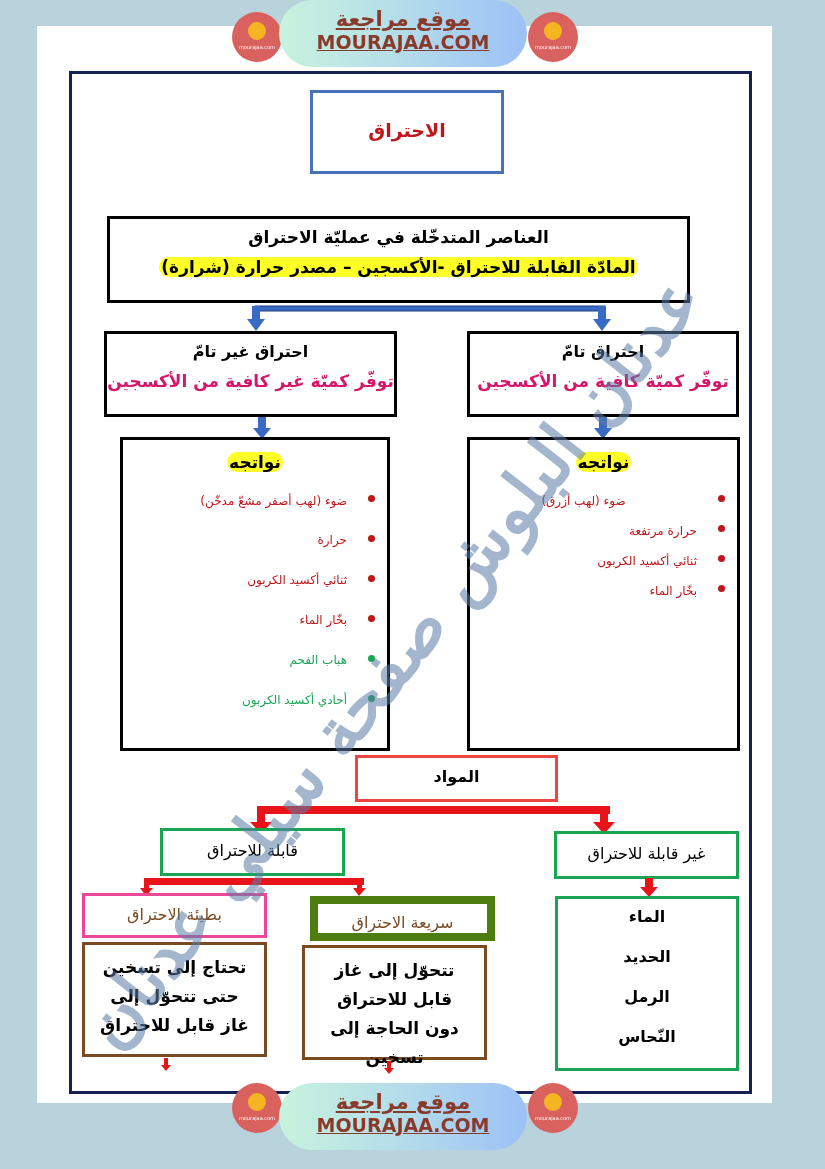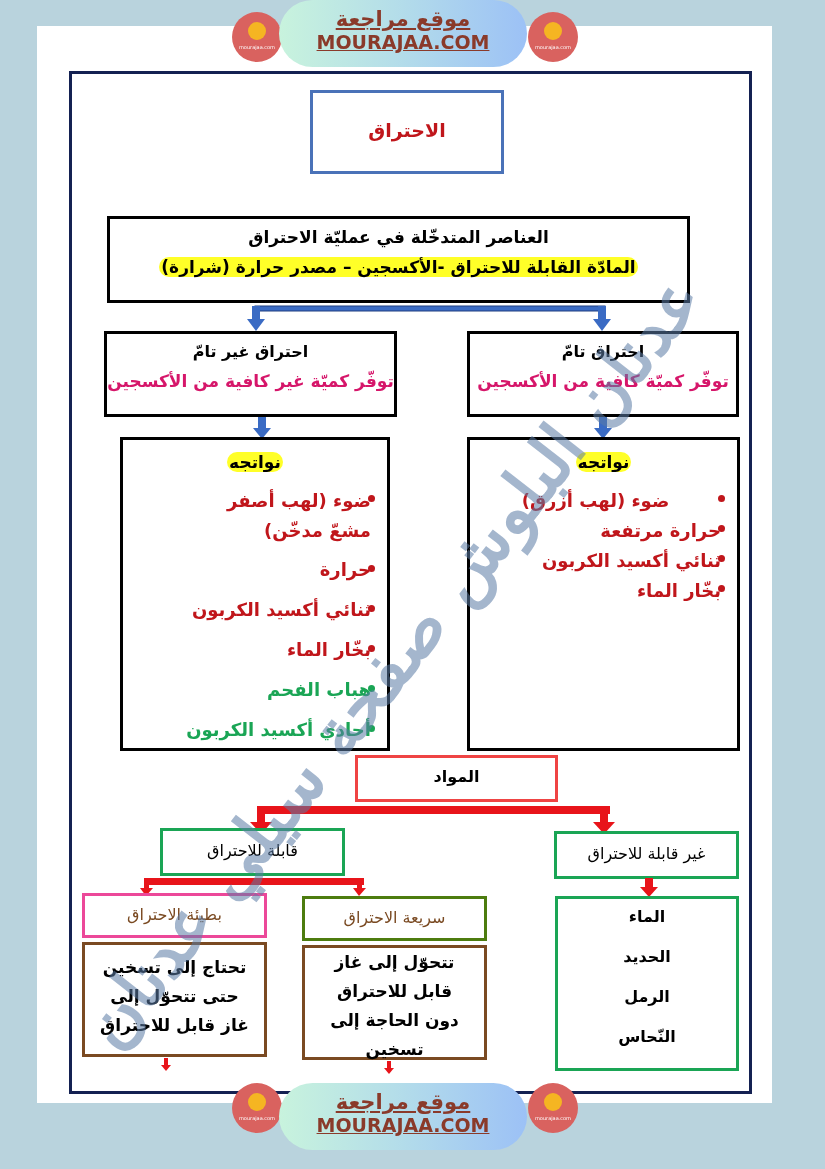--- a/index.html
+++ b/index.html
@@ -12,21 +12,21 @@
   .frame { position:absolute; left:69px; top:71px; width:683px; height:1023px; border:3px solid #142152; box-sizing:border-box; }
   .box { position:absolute; box-sizing:border-box; background:#fff; direction:rtl; text-align:center; }
   .abs { position:absolute; }
   .b-black { border:3px solid #000; }
   .txt-black { color:#000; font-weight:bold; }
   .txt-red { color:#c0161b; font-weight:bold; }
   .txt-pink { color:#d6166a; font-weight:bold; }
   .txt-brown { color:#7a4a22; font-weight:bold; }
   .hl { background:#ffff28; padding:0 2px;border-radius:10px; }
   ul.bul { list-style:none; margin:0; padding:0; text-align:right; }
-  ul.bul li { position:relative; padding-right:16px; font-size:18px; font-weight:bold; }
+  ul.bul li { position:relative; padding-right:40px; font-size:12px; font-weight:normal; }
   ul.bul li .dot { position:absolute; right:12px; top:9px; width:7px; height:7px; border-radius:50%; }
   
   .banner { position:absolute; left:279px; width:248px; height:67px; border-radius:34px;
     background:linear-gradient(90deg,#c8f3dd 0%, #b3dcea 50%, #9cc1f6 100%);
     text-align:center; color:#8a3a2a; font-weight:bold; }
   .banner .ar { font-size:21px; text-decoration:underline; margin-top:8px; line-height:22px; }
   .banner .en { font-size:19px; text-decoration:underline; line-height:24px; font-family:"DejaVu Sans", sans-serif; }
   .logo { position:absolute; width:50px; height:50px; border-radius:50%; background:#d9625f; }
   .logo .inner { position:absolute; left:16px; top:10px; width:18px; height:18px; border-radius:50%; background:#f5b522; }
   .logo .cap { position:absolute; left:0; width:50px; top:32px; text-align:center; font-size:5px; color:#fff; line-height:6px; }
@@ -136,28 +136,28 @@
   <polygon points="215,12 228,12 221,20" fill="#e8141a"></polygon>
 </svg>
 <svg class="abs" style="left:639px;top:878px;" width="20" height="20">
   <rect x="6" y="0" width="8" height="10" fill="#e8141a"></rect>
     <polygon points="1,9 19,9 10,19" fill="#e8141a"></polygon>
 </svg>
 
 <div class="box" style="left:82px;top:893px;width:185px;height:45px;border:3px solid #ec4899;">
   <div class="txt-brown" style="font-size:16px;line-height:38px;font-weight:normal;">بطيئة الاحتراق</div>
 </div>
-<div class="box" style="left:302px;top:896px;width:185px;height:45px;border:3px solid #4d7c0f;">
+<div class="box" style="left:310px;top:896px;width:185px;height:45px;border:8px solid #4d7c0f;">
   <div class="txt-brown" style="font-size:16px;line-height:38px;font-weight:normal;">سريعة الاحتراق</div>
 </div>
 <div class="box" style="left:82px;top:942px;width:185px;height:115px;border:3px solid #7a4a22;">
   <div class="txt-black" style="font-size:17px;line-height:29px;margin-top:8px;padding:0 14px;">تحتاج إلى تسخين حتى تتحوّل إلى غاز قابل للاحتراق</div>
 </div>
 <div class="box" style="left:302px;top:945px;width:185px;height:115px;border:3px solid #7a4a22;">
-  <div class="txt-black" style="font-size:17px;line-height:29px;padding:0 14px;">تتحوّل إلى غاز قابل للاحتراق دون الحاجة إلى تسخين</div>
+  <div class="txt-black" style="font-size:17px;line-height:29px;margin-top:8px;padding:0 14px;">تتحوّل إلى غاز قابل للاحتراق دون الحاجة إلى تسخين</div>
 </div>
 <svg class="abs" style="left:160px;top:1058px;" width="12" height="14">
   <rect x="4" y="0" width="4" height="8" fill="#e8141a"></rect>
     <polygon points="1,7 11,7 6,13" fill="#e8141a"></polygon>
 </svg>
 <svg class="abs" style="left:383px;top:1061px;" width="12" height="14">
   <rect x="4" y="0" width="4" height="8" fill="#e8141a"></rect>
     <polygon points="1,7 11,7 6,13" fill="#e8141a"></polygon>
 </svg>
 

